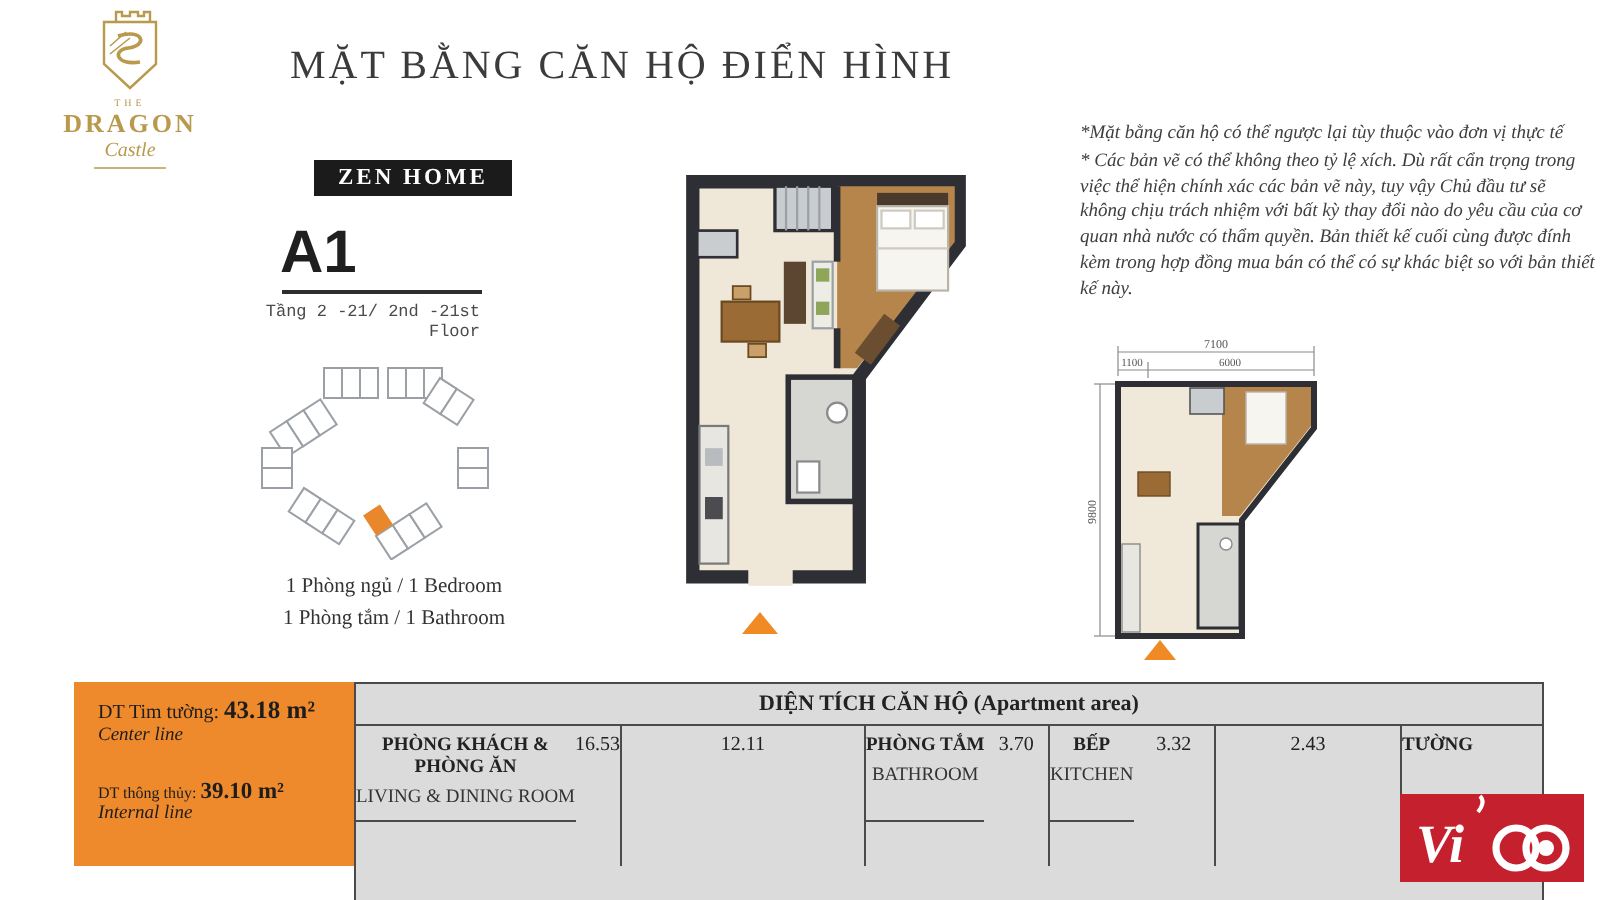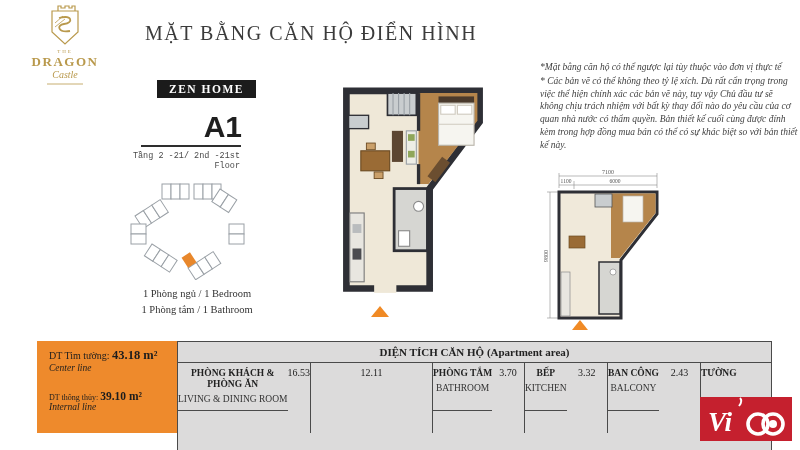--- a/index.html
+++ b/index.html
@@ -6,21 +6,21 @@
   #stage{position:relative;width:800px;height:450px;background:#ffffff;overflow:hidden;
          font-family:"Liberation Serif",serif;color:#333;}
   .abs{position:absolute;}
 
   
   .page-title{left:145px;top:22px;font-size:20px;letter-spacing:1.5px;color:#3b3b3b;text-align:center;}
 
   
   .zen-badge{left:157px;top:80px;background:#1b1b1b;color:#fff;font-weight:bold;
              font-size:11.5px;letter-spacing:1.5px;padding:3px 12px;}
-  .unit-code{left:140px;top:110px;width:102px;text-align:right;
+  .unit-code{left:140px;top:110px;width:102px;text-align:left;
              font-family:"Liberation Sans",sans-serif;font-weight:bold;font-size:30px;color:#1f1f1f;}
   .unit-rule{left:141px;top:145px;width:100px;height:2px;background:#2e2e2e;}
   .unit-floors{left:112px;top:151px;width:128px;text-align:right;
                font-family:Liberation Mono, monospace;font-size:8.5px;color:#4a4a4a;}
   .keyplan{left:126px;top:180px;width:124px;height:100px;}
   .unit-facts{left:112px;top:286px;width:170px;text-align:center;font-size:10.5px;
               color:#333;line-height:16px;}
 
   
   .mainplan{left:302px;top:82px;width:222px;height:222px;}
@@ -234,24 +234,20 @@
         <div class="at-val">3.70</div>
       </div>
       <div class="at-col">
         <div class="at-head">
             <div class="at-vi">BẾP</div>
             <div class="at-en">KITCHEN</div>
           </div>
         <div class="at-val">3.32</div>
       </div>
       <div class="at-col">
-        <div class="at-head">
-            <div class="at-vi">BAN CÔNG</div>
-            <div class="at-en">BALCONY</div>
-          </div>
         <div class="at-val">2.43</div>
       </div>
       <div class="at-col">
         <div class="at-head">
             <div class="at-vi">TƯỜNG</div>
             <div class="at-en"></div>
           </div>
         <div class="at-val"></div>
       </div>
     </div>

